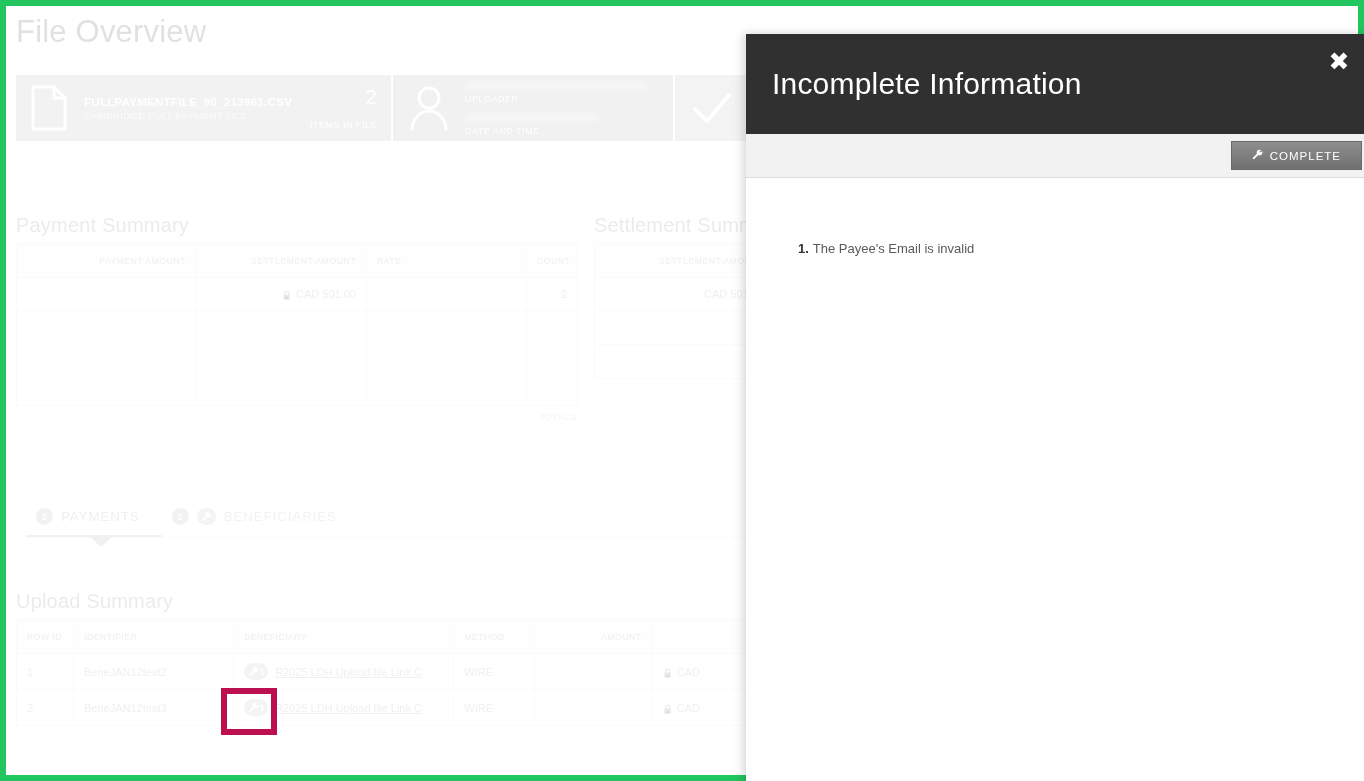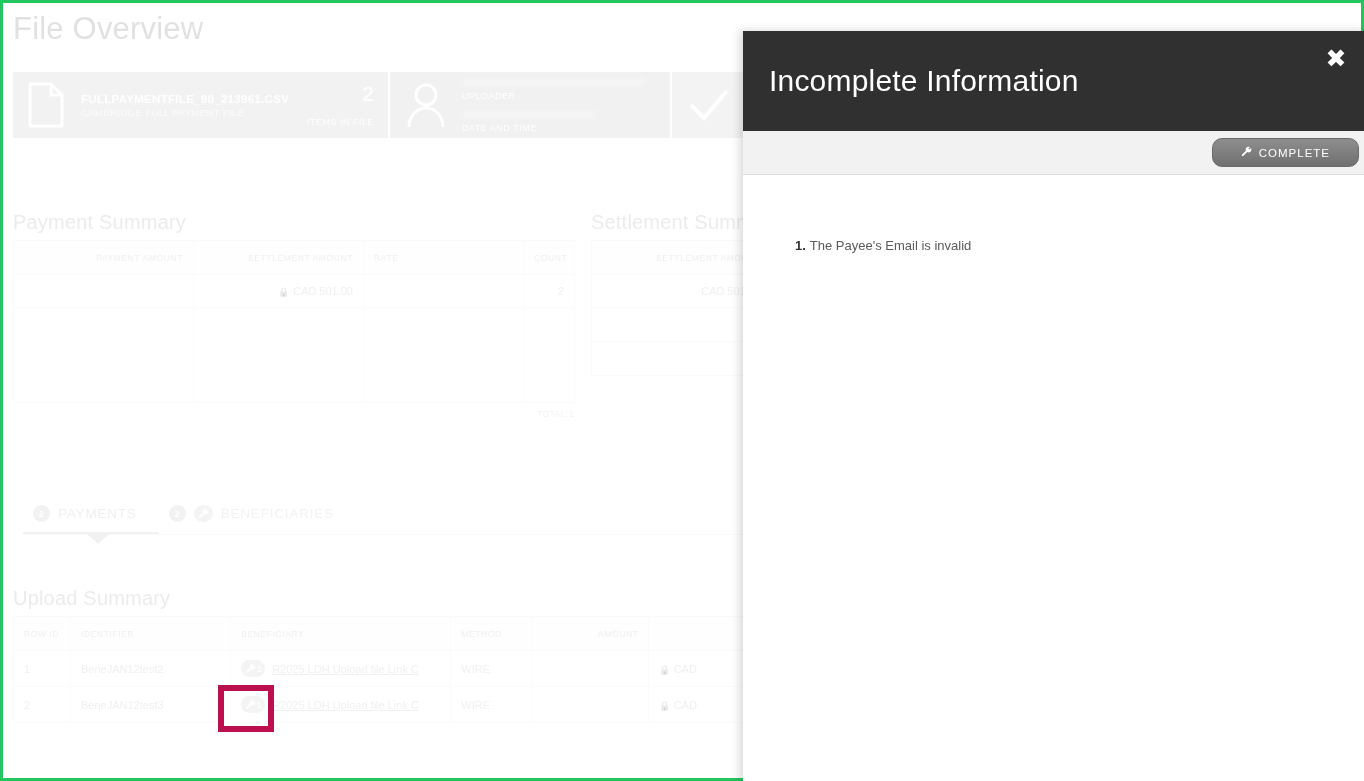--- a/index.html
+++ b/index.html
@@ -6,21 +6,21 @@
   html, body {
     width: 1364px; height: 781px;
     background: #ffffff;
     font-family: "Liberation Sans", sans-serif;
     overflow: hidden;
   }
   #root {
     position: relative;
     width: 1364px; height: 781px;
     background: #ffffff;
-    border: 3px solid #22c55e;
+    border: 6px solid #22c55e;
   }
 
   
   .page {
     position: absolute;
     left: 0; top: 0;
     width: 1364px; height: 781px;
     opacity: 0.26;
     filter: saturate(0);
   }
@@ -254,24 +254,24 @@
     justify-content: flex-end;
     padding: 0 8px;
     flex: 0 0 auto;
   }
   .btn-complete {
     background: linear-gradient(to bottom, #8e8e8e 0%, #707070 100%);
     border: 1px solid #6a6a6a;
     color: #ffffff;
     font-size: 11.5px;
     letter-spacing: 1px;
-    padding: 7px 28px;
+    padding: 7px 20px;
     display: flex; align-items: center; gap: 7px;
     cursor: pointer;
-    border-radius: 10px;
+    border-radius: 0;
   }
   .modal-body {
     flex: 1;
     background: #ffffff;
     padding: 62px 40px 0 52px;
     overflow: hidden;
   }
   .err-item {
     font-size: 13px;
     color: #5a5a5a;

